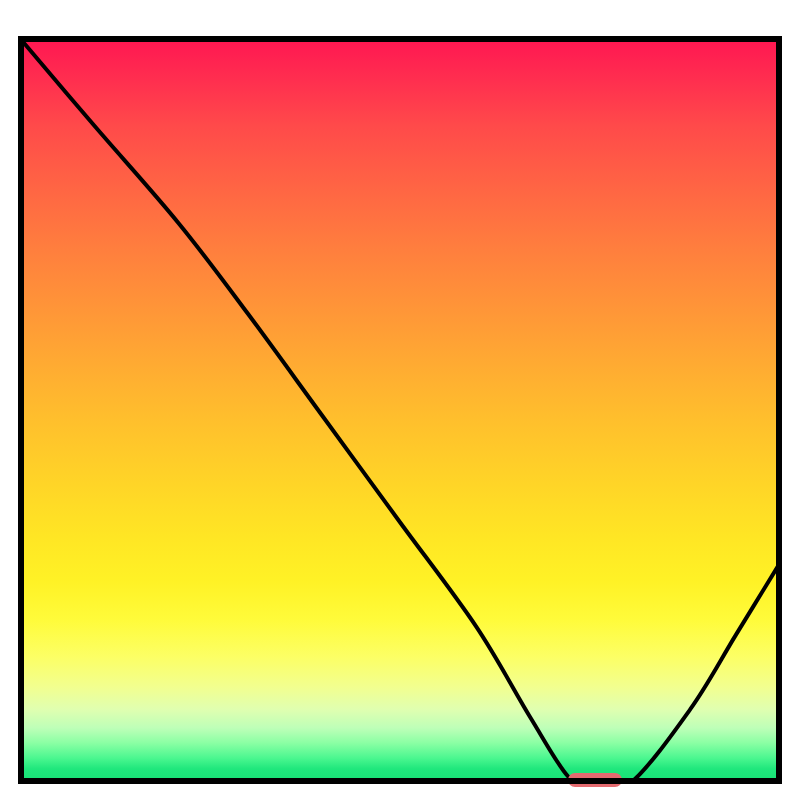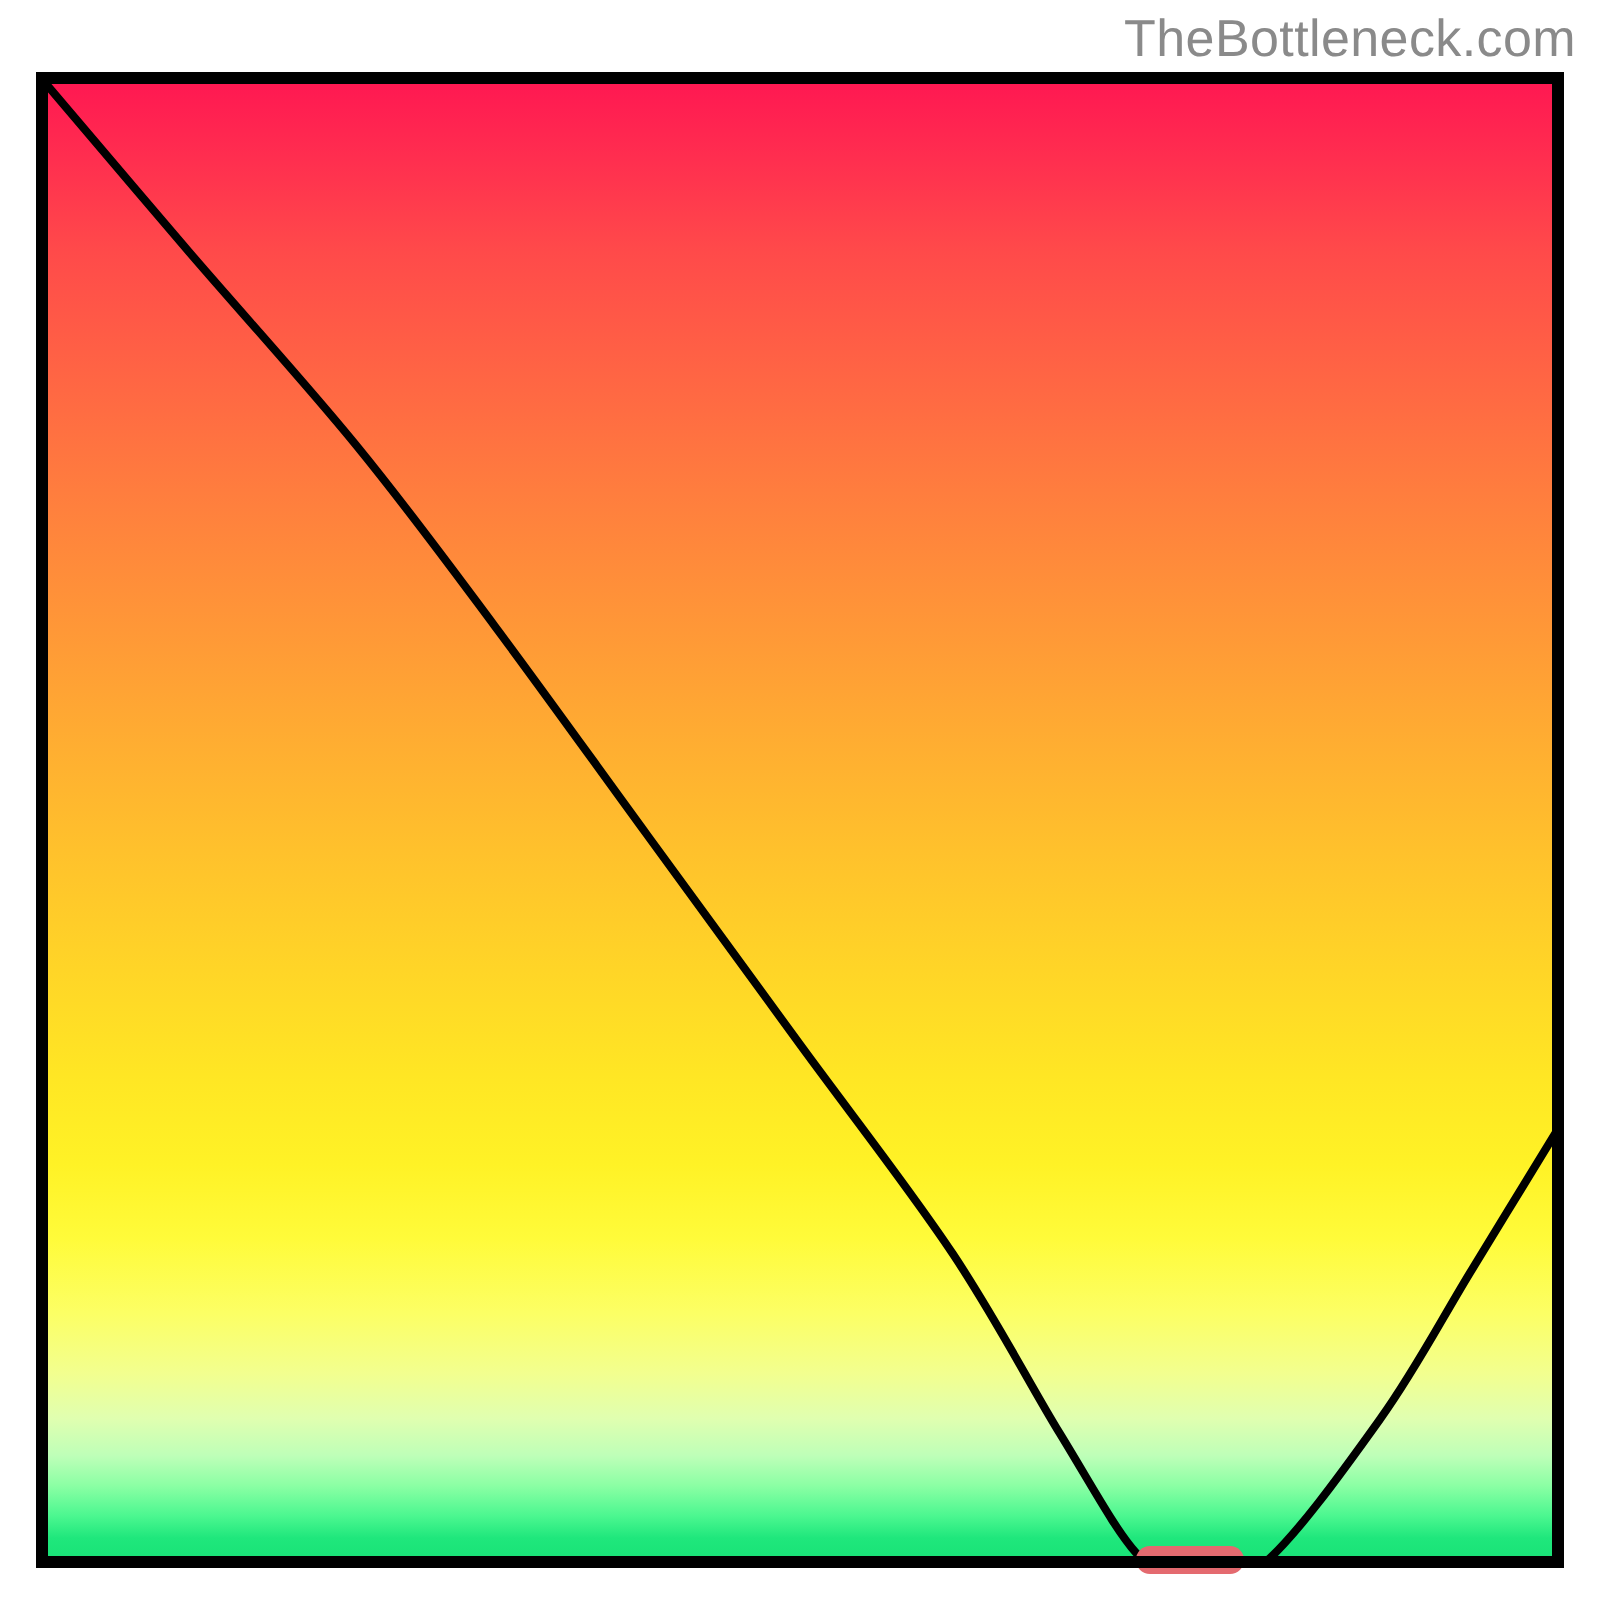--- a/index.html
+++ b/index.html
@@ -88,21 +88,20 @@
     border-radius: 7px;
     background: #e46a6f;
     z-index: 4;
   }
 </style>
 </head>
 <body>
 
 <div class="container">
 
-  <div class="watermark">TheBottleneck.com</div>
 
   <div class="frame">
     <div class="plot-area"></div>
 
     <svg class="curve" viewBox="0 0 764 748" preserveAspectRatio="none">
       <path id="curve-path" fill="none" stroke-width="4" stroke-linecap="round" stroke="#000000" d="M 0.0 0.0 C 12.7 15.0, 49.7 58.6, 76.4 89.8 C 103.1 120.9, 135.0 155.8, 160.4 187.0 C 185.9 218.2, 205.0 244.3, 229.2 276.8 C 253.4 309.2, 280.1 346.6, 305.6 381.5 C 331.1 416.4, 356.5 451.3, 382.0 486.2 C 407.5 521.1, 436.8 558.5, 458.4 590.9 C 480.0 623.3, 496.6 655.7, 511.9 680.7 C 527.2 705.6, 539.9 729.3, 550.1 740.5 C 560.3 751.7, 562.8 746.8, 573.0 748.0 C 583.2 749.2, 594.6 760.5, 611.2 748.0 C 627.8 735.5, 654.5 698.1, 672.3 673.2 C 690.1 648.3, 702.9 623.3, 718.2 598.4 C 733.4 573.5, 756.4 536.1, 764.0 523.6"></path>
     </svg>
 
     <div id="marker" class="marker" style="left: 550.08px; width: 53.48px; top: 737px; background: rgb(228, 106, 111);"></div>
 

